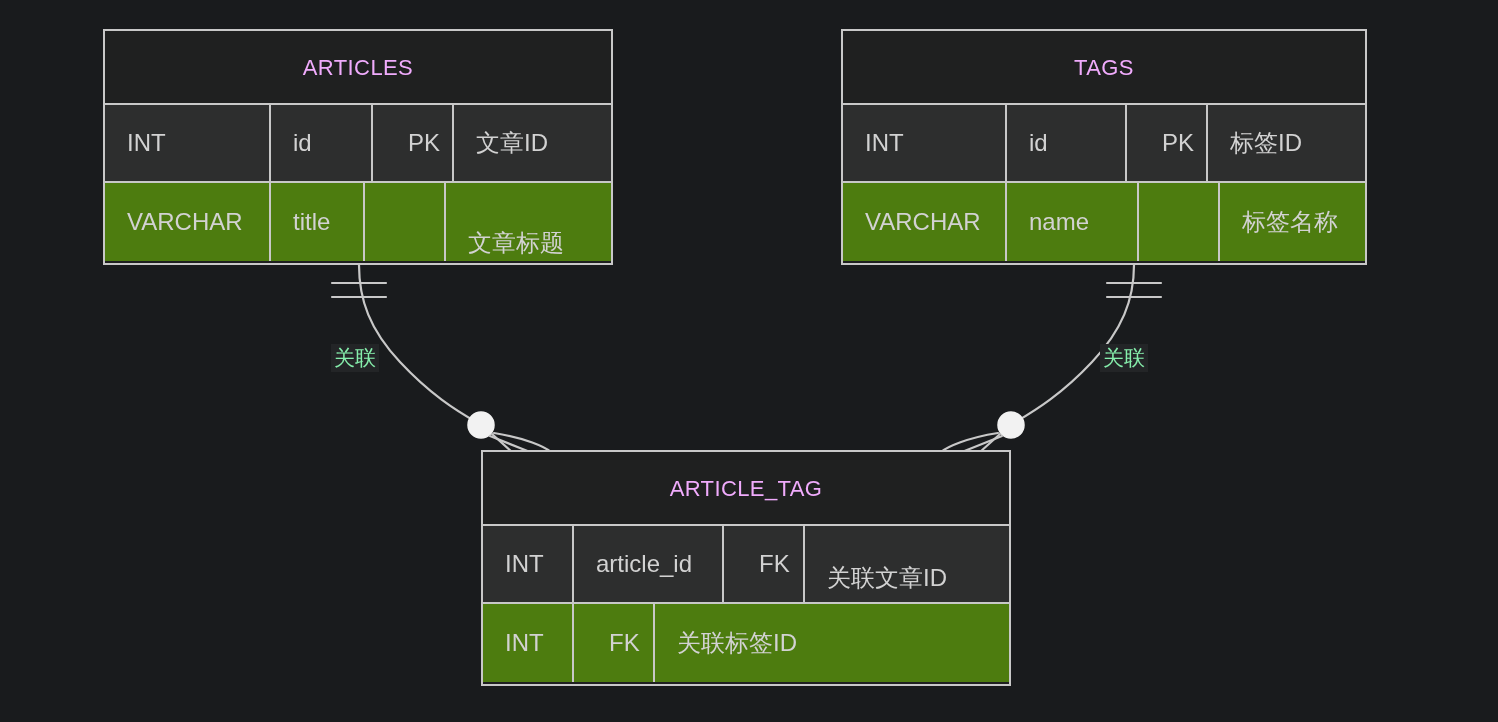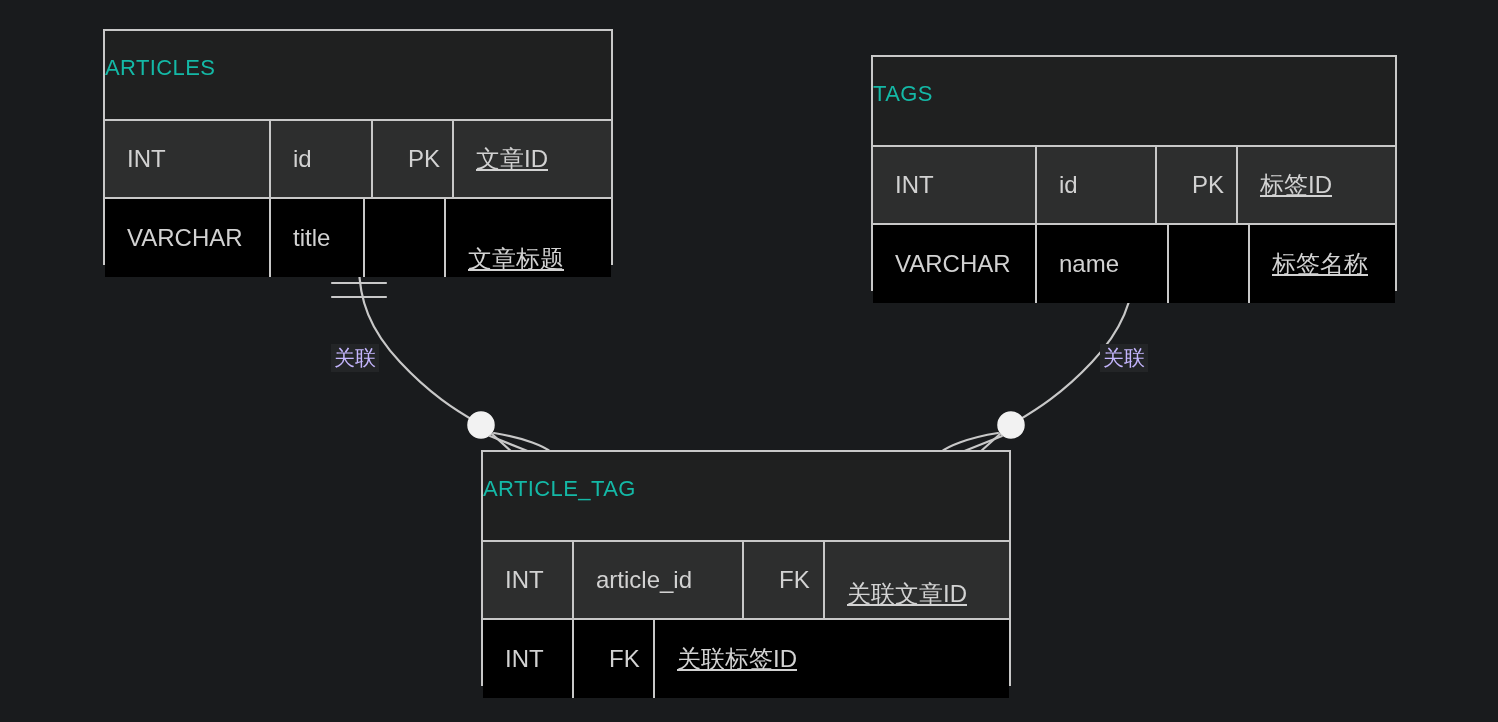--- a/index.html
+++ b/index.html
@@ -27,71 +27,70 @@
     height: 722px;
     pointer-events: none;
   }
   .entity {
     position: absolute;
     box-sizing: border-box;
     border: 2px solid #c8c8c8;
     background: #1f2020;
   }
   .entity-title {
-    height: 90px;
+    height: 74px;
     line-height: 74px;
-    text-align: left;
-    color: #14b8a6;
+    text-align: center;
+    color: #f0abfc;
     font-size: 22px;
     letter-spacing: 0.4px;
     background: #1f2020;
     border-bottom: 2px solid #c8c8c8;
     box-sizing: border-box;
     white-space: nowrap;
   }
   .attr-row {
     display: flex;
     height: 78px;
     box-sizing: border-box;
     border-bottom: 2px solid #c8c8c8;
   }
   .attr-row:last-child {
     border-bottom: none;
   }
   .attr-row.odd {
     background: #2d2e2e;
   }
   .attr-row.even {
-    background: #000000;
+    background: #4d7c0f;
   }
   .cell {
     display: flex;
     align-items: center;
     box-sizing: border-box;
     border-right: 2px solid #c8c8c8;
     color: #d2d2d2;
     font-size: 24px;
     padding: 0 22px;
     white-space: nowrap;
     overflow: hidden;
   }
   .cell.last {
     border-right: none;
-    text-decoration: underline;
   }
   .cell.key {
     justify-content: flex-start;
     padding-left: 35px;
   }
   .cell.comment {
     justify-content: flex-start;
   }
   .edge-label {
     position: absolute;
-    color: #c4b5fd;
+    color: #86efac;
     font-size: 21px;
     background: #232527;
     padding: 2px 3px;
     white-space: nowrap;
     line-height: 1.15;
   }
 </style>
 </head>
 <body>
 
@@ -140,21 +139,21 @@
     </div>
 
     <div class="attr-row even">
       <div class="cell" style="width:166px;">VARCHAR</div>
       <div class="cell" style="width:94px;">title</div>
       <div class="cell key" style="width:81px;"></div>
       <div class="cell comment last" style="flex:1;margin-top:42px;">文章标题</div>
     </div>
   </div>
 
-  <div class="entity" style="left:871px; top:29px; width:526px; height:236px;margin-top:26px;">
+  <div class="entity" style="left:841px; top:29px; width:526px; height:236px;">
     <div class="entity-title">TAGS</div>
 
     <div class="attr-row odd">
       <div class="cell" style="width:164px;">INT</div>
       <div class="cell" style="width:120px;">id</div>
       <div class="cell key" style="width:81px;">PK</div>
       <div class="cell comment last" style="flex:1;">标签ID</div>
     </div>
 
     <div class="attr-row even">
@@ -163,21 +162,21 @@
       <div class="cell key" style="width:81px;"></div>
       <div class="cell comment last" style="flex:1;">标签名称</div>
     </div>
   </div>
 
   <div class="entity" style="left:481px; top:450px; width:530px; height:236px;">
     <div class="entity-title">ARTICLE_TAG</div>
 
     <div class="attr-row odd">
       <div class="cell" style="width:91px;">INT</div>
-      <div class="cell" style="width:170px;text-align:center;">article_id</div>
+      <div class="cell" style="width:150px;text-align:center;">article_id</div>
       <div class="cell key" style="width:81px;">FK</div>
       <div class="cell comment last" style="flex:1;margin-top:28px;">关联文章ID</div>
     </div>
 
     <div class="attr-row even">
       <div class="cell" style="width:91px;">INT</div>
       <div class="cell key" style="width:81px;">FK</div>
       <div class="cell comment last" style="flex:1;">关联标签ID</div>
     </div>
   </div>

